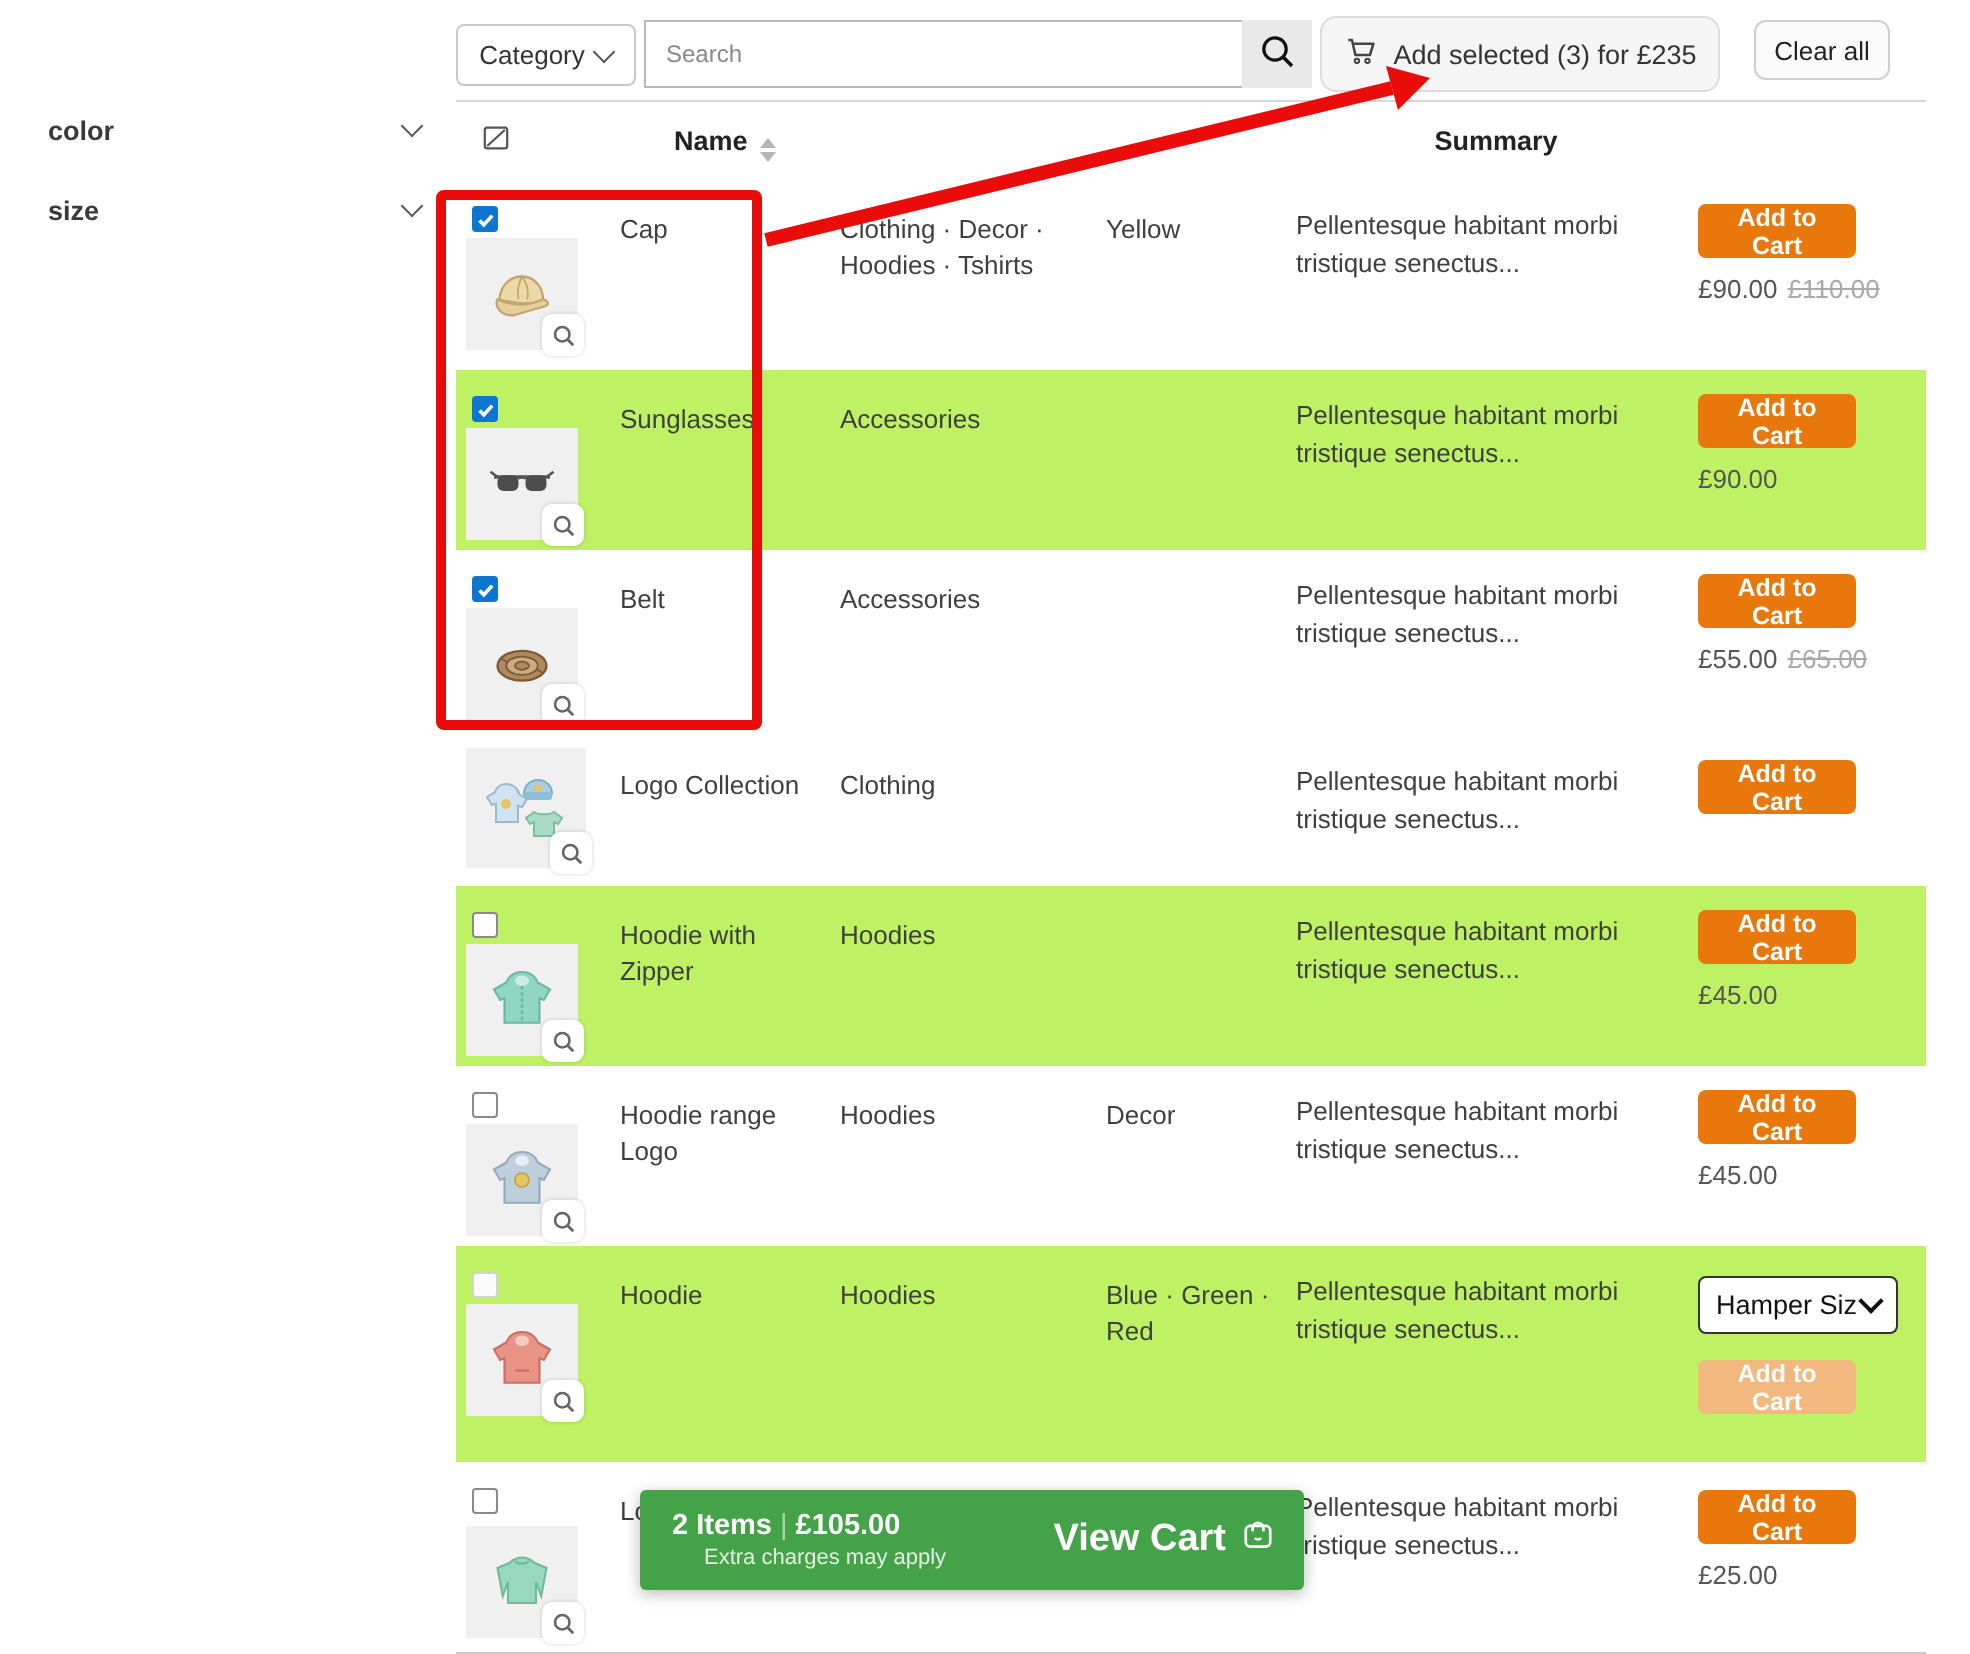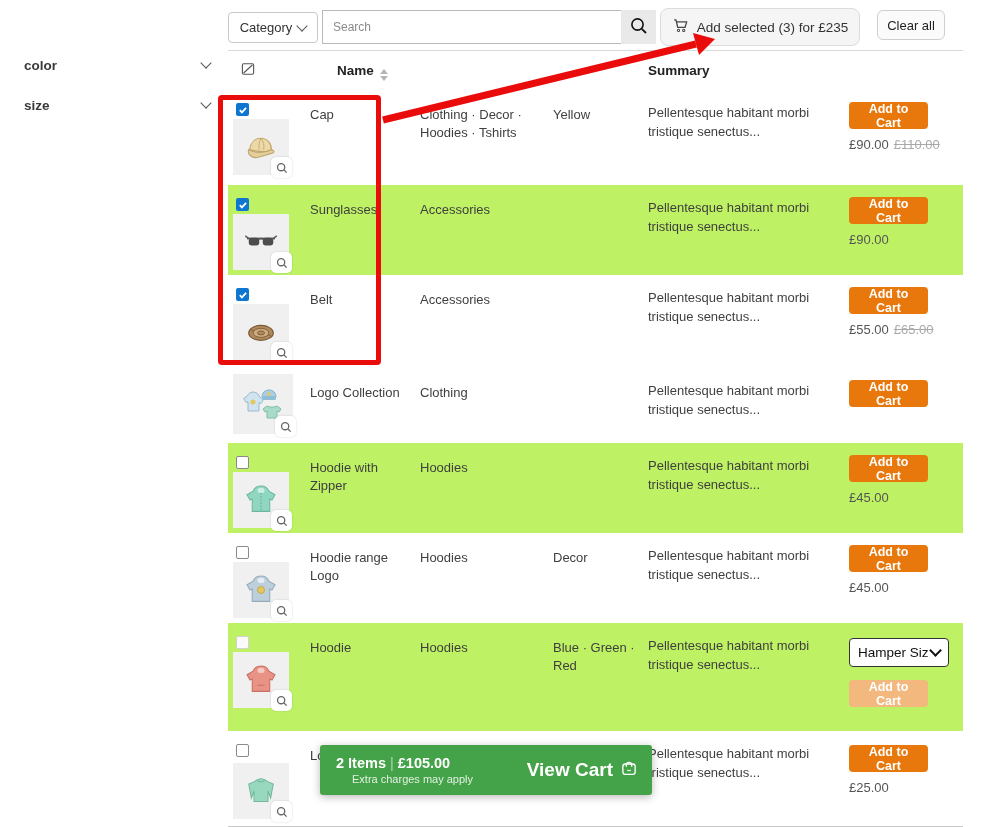--- a/index.html
+++ b/index.html
@@ -118,21 +118,21 @@
         <rect x="3" y="3.5" width="14" height="13" rx="1.5" fill="none" stroke="#555" stroke-width="1.4"></rect>
         <line x1="4.5" y1="15" x2="15.5" y2="5" stroke="#555" stroke-width="1.4"></line>
       </svg>
   </span>
   <span class="hdr" style="left:337px">
     <span>Name</span><span class="sort">
         <i class="up"></i>
         <i class="dn"></i>
       </span>
   </span>
-  <span class="hdr" style="left:648px;width:200px;">Summary</span>
+  <span class="hdr" style="left:648px;width:200px;text-align:center">Summary</span>
   <div id="header-bottom-line" class="abs"></div>
 
   <div class="row r1">
     <span class="cb checked">
         <svg width="10" height="10" viewBox="0 0 10 10">
           <path d="M1.8 5.2l2.1 2.2 4.2-4.6" fill="none" stroke="#fff" stroke-width="1.8"></path>
         </svg>
       </span>
     <span class="thumb">
       <svg width="42" height="42" viewBox="0 0 48 48">

